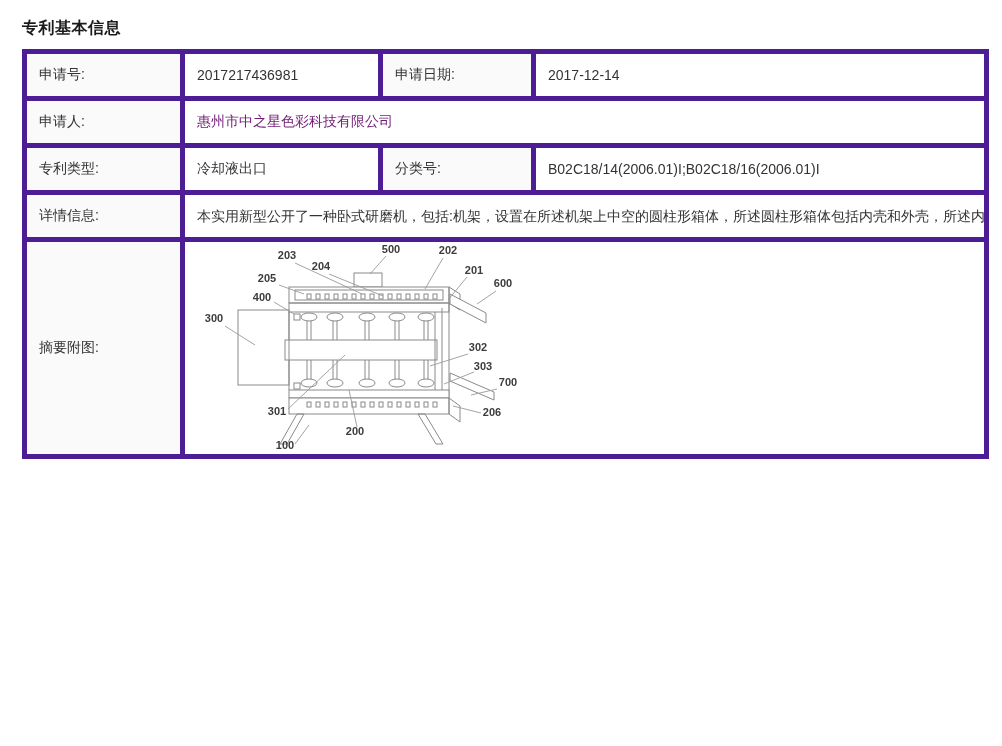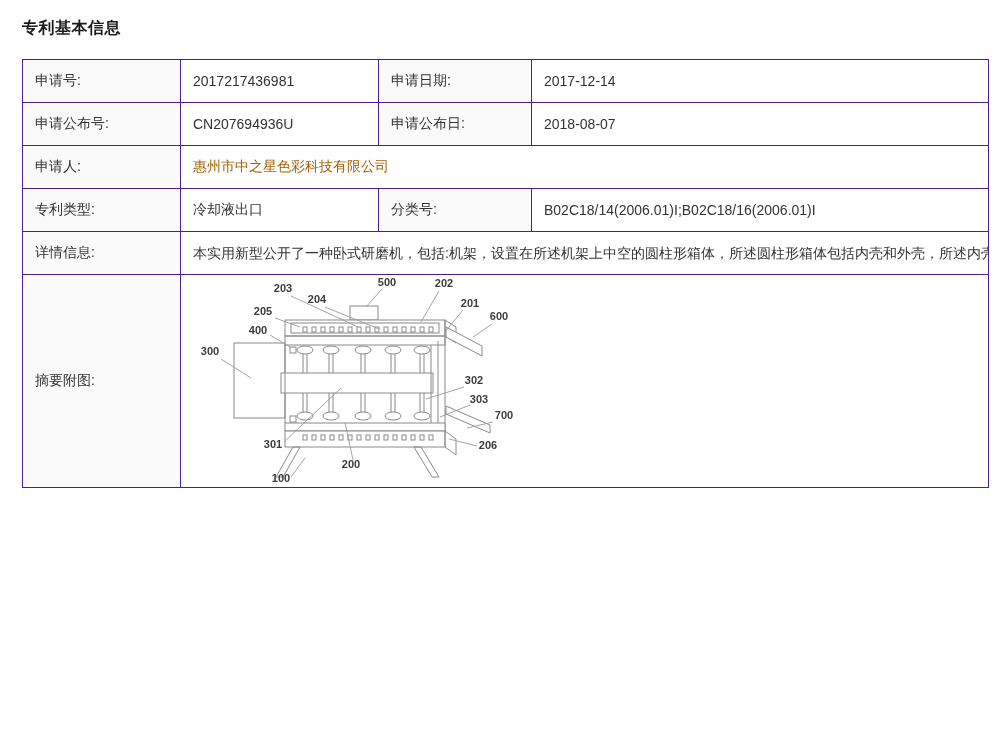--- a/index.html
+++ b/index.html
@@ -4,43 +4,43 @@
 <style>
   html,body{margin:0;padding:0;background:#fff;}
   body{
     width:1002px;height:746px;overflow:hidden;
     font-family:"Liberation Sans","DejaVu Sans",sans-serif;
     color:#333;
   }
   .page{padding:14px 13px 0 22px;}
   .page-title{
     font-size:16px;font-weight:bold;color:#1a1a1a;
-    margin:4px 0 20px 0;letter-spacing:.5px;
+    margin:4px 0 10px 0;letter-spacing:.5px;
   }
   table.patent{
     border-collapse:collapse;table-layout:fixed;width:967px;
     font-size:14px;color:#333;
   }
   table.patent td{
-    border:1px solid #4c1d95;
+    border:5px solid #4c1d95;
     padding:0 12px;height:42px;vertical-align:middle;
     overflow:hidden;white-space:nowrap;
   }
   td.lbl{background:#fafafa;}
   td.top{vertical-align:top;padding-top:12px;}
   td.details-cell{
     white-space:normal;height:auto;vertical-align:top;
     padding:11px 14px 13px 14px;line-height:22px;text-align:justify;
   }
   td.figure-cell{
     white-space:normal;height:auto;vertical-align:top;
     padding:6px 12px 8px 12px;
     font-weight:bold;
   }
-  a.applicant{color:#a16207;text-decoration:none;cursor:pointer;text-align:center;}
+  a.applicant{color:#701a75;text-decoration:none;cursor:pointer;text-align:center;}
   svg.patent-fig{display:block;}
   svg.patent-fig .ln{stroke:#8a8a8a;stroke-width:1;fill:none;}
   svg.patent-fig .fw{stroke:#8a8a8a;stroke-width:1;fill:#fff;}
   svg.patent-fig .leader{stroke:#9a9a9a;stroke-width:0.9;fill:none;}
   svg.patent-fig text{
     font-family:"Liberation Sans","DejaVu Sans",sans-serif;
     font-size:11px;fill:#3c3c3c;
   }
 </style>
 </head>
@@ -59,26 +59,20 @@
     </colgroup>
 
     <tbody>
         <tr>
       <td class="lbl">申请号:</td>
       <td>2017217436981</td>
       <td class="lbl">申请日期:</td>
       <td>2017-12-14</td>
     </tr>
 
-    <tr>
-      <td class="lbl">申请公布号:</td>
-      <td>CN207694936U</td>
-      <td class="lbl">申请公布日:</td>
-      <td>2018-08-07</td>
-    </tr>
 
     <tr>
       <td class="lbl">申请人:</td>
       <td colspan="3">
         <a class="applicant">惠州市中之星色彩科技有限公司</a>
       </td>
     </tr>
 
 
     <tr>

